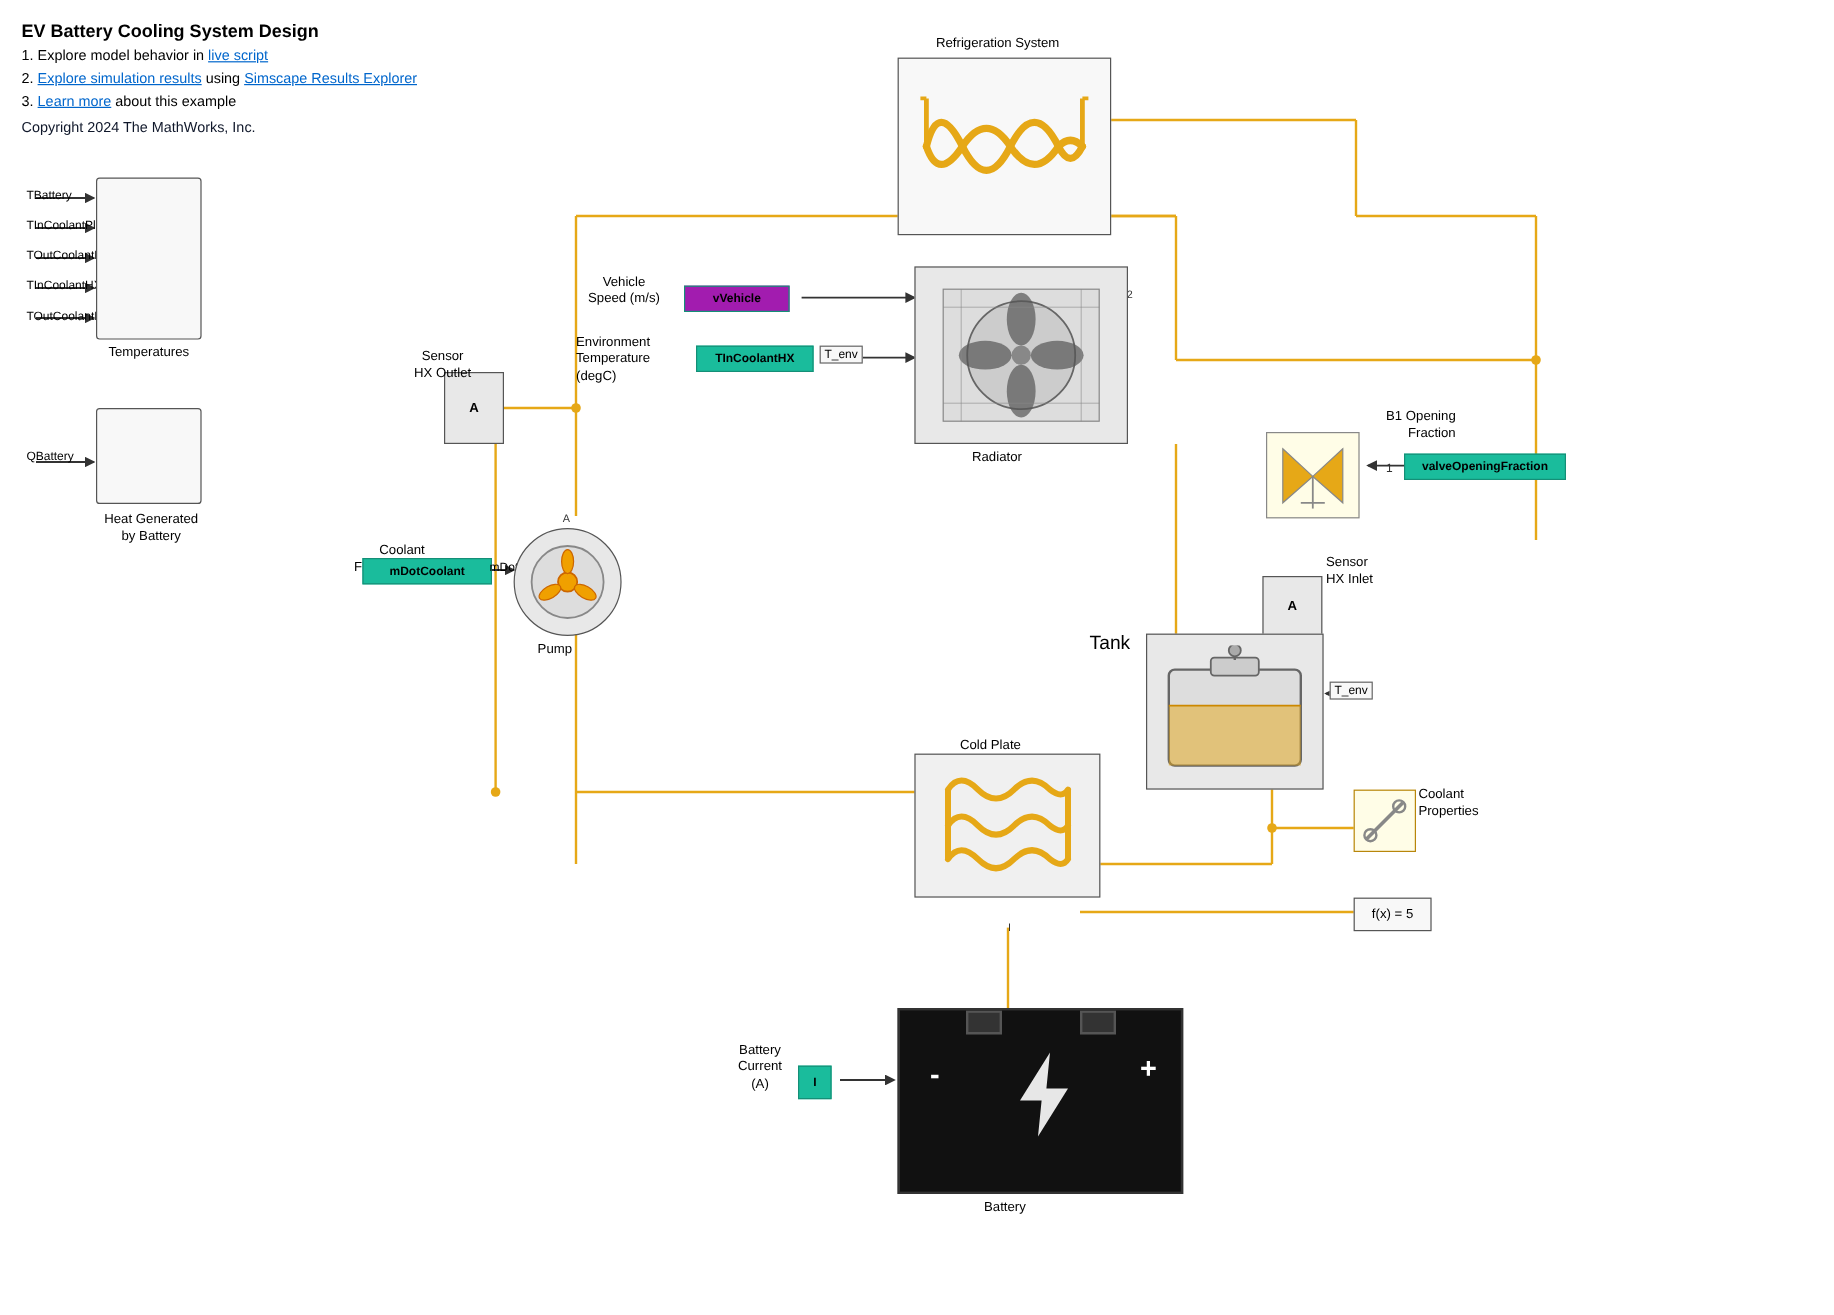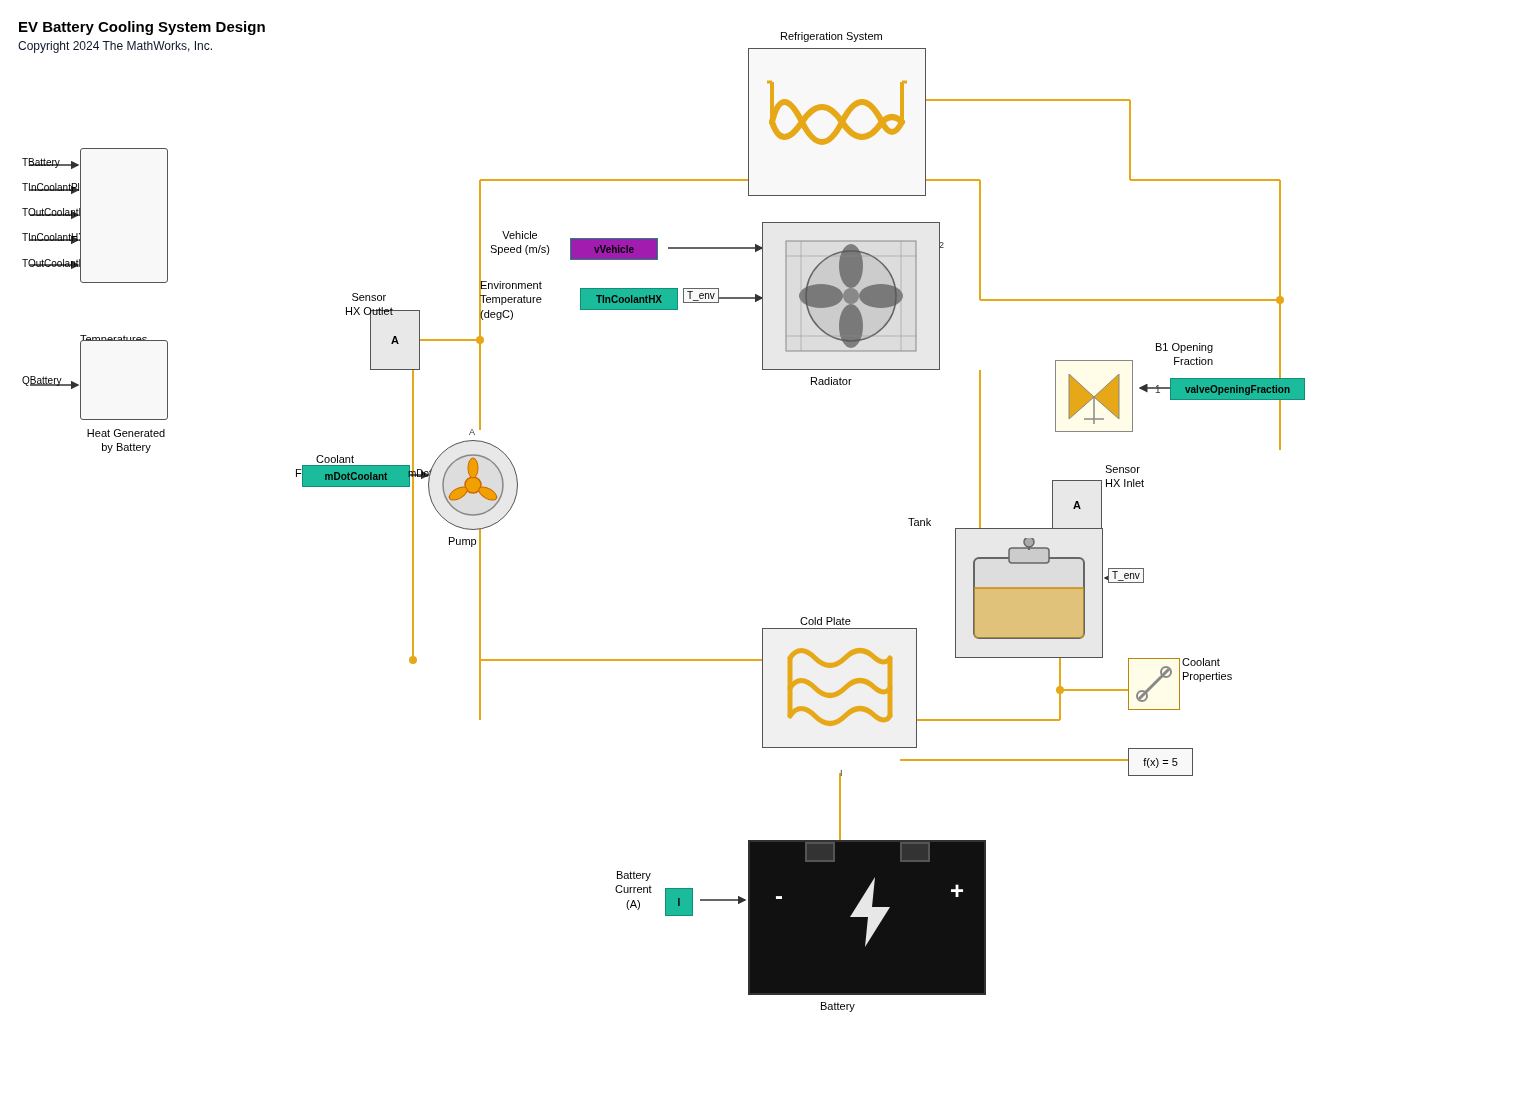--- a/index.html
+++ b/index.html
@@ -53,20 +53,25 @@
       pointer-events: none;
     }
   </style>
 </head>
 <body>
 
 <div class="page">
 
   <div class="header">
     <h1>EV Battery Cooling System Design</h1>
+    <p>
+      1. Explore model behavior in <a href="#">live script</a><br>
+      2. <a href="#">Explore simulation results</a> using <a href="#">Simscape Results Explorer</a><br>
+      3. <a href="#">Learn more</a> about this example
+    </p>
     <p class="copyright">Copyright 2024 The MathWorks, Inc.</p>
   </div>
 
   <svg class="svg-overlay" xmlns="http://www.w3.org/2000/svg">
 
     <line x1="480" y1="430" x2="480" y2="180" stroke="#e6a817" stroke-width="2"></line>
 
     <line x1="480" y1="180" x2="980" y2="180" stroke="#e6a817" stroke-width="2"></line>
 
     <line x1="980" y1="180" x2="980" y2="300" stroke="#e6a817" stroke-width="2"></line>
@@ -191,21 +196,21 @@
   </div>
   <div style="position:absolute; top:230px; left:22px;">
     <span style="font-size:10px;">TInCoolantHX</span>
   </div>
   <div style="position:absolute; top:256px; left:22px;">
     <span style="font-size:10px;">TOutCoolantHX</span>
   </div>
 
   <div style="position:absolute; top:148px; left:80px; width:88px; height:135px; border:1.5px solid #555; background:#f8f8f8; border-radius:3px;">
   </div>
-  <div style="position:absolute; top:288px; left:80px; width:88px; font-size:11px;margin-top:45px;">Temperatures</div>
+  <div style="position:absolute; top:288px; left:80px; width:88px; text-align:center; font-size:11px;">Temperatures</div>
 
   <div style="position:absolute; top:375px; left:22px; font-size:10px;">QBattery</div>
 
   <div style="position:absolute; top:340px; left:80px; width:88px; height:80px; border:1.5px solid #555; background:#f8f8f8; border-radius:3px;">
   </div>
   <div style="position:absolute; top:426px; left:72px; width:108px; text-align:center; font-size:11px; line-height:1.3;">Heat Generated<br>by Battery</div>
 
   <div style="position:absolute; top:452px; left:295px; text-align:center; font-size:11px; line-height:1.3;">Coolant<br>Flow Rate (kg/s)</div>
 
   <div style="position:absolute; top:465px; left:302px; width:108px; height:22px; background:#1abc9c; border:1.5px solid #148f77; display:flex; align-items:center; justify-content:center; font-size:10px; font-weight:bold; color:#000;">mDotCoolant</div>
@@ -296,21 +301,21 @@
       <rect x="5" y="50" width="110" height="50" rx="0 0 5 5" fill="#e6a817" opacity="0.5"></rect>
 
       <line x1="5" y1="50" x2="115" y2="50" stroke="#cc8800" stroke-width="1.5"></line>
 
       <rect x="40" y="10" width="40" height="15" rx="3" fill="#ccc" stroke="#666" stroke-width="1.5"></rect>
       <line x1="60" y1="5" x2="60" y2="12" stroke="#666" stroke-width="2"></line>
 
       <circle cx="60" cy="4" r="5" fill="#aaa" stroke="#666" stroke-width="1.5"></circle>
     </svg>
   </div>
-  <div style="position:absolute; top:516px; left:908px; font-size:11px;">Tank</div>
+  <div style="position:absolute; top:528px; left:908px; font-size:16px;">Tank</div>
 
   <div style="position:absolute; top:568px; left:1108px; font-size:10px; background:#f8f8f8; border:1px solid #666; padding:1px 3px;">T_env</div>
 
   <div style="position:absolute; top:628px; left:762px; width:155px; height:120px; border:1.5px solid #555; background:#f0f0f0; display:flex; align-items:center; justify-content:center;">
     <svg width="130" height="100" viewBox="0 0 130 100">
 
       <path d="M15,20 Q25,5 40,20 Q55,35 70,20 Q85,5 100,20 Q110,28 115,20" fill="none" stroke="#e6a817" stroke-width="5" stroke-linecap="round"></path>
       <path d="M15,50 Q25,35 40,50 Q55,65 70,50 Q85,35 100,50 Q110,58 115,50" fill="none" stroke="#e6a817" stroke-width="5" stroke-linecap="round"></path>
       <path d="M15,78 Q25,63 40,78 Q55,93 70,78 Q85,63 100,78 Q110,86 115,78" fill="none" stroke="#e6a817" stroke-width="5" stroke-linecap="round"></path>
 

